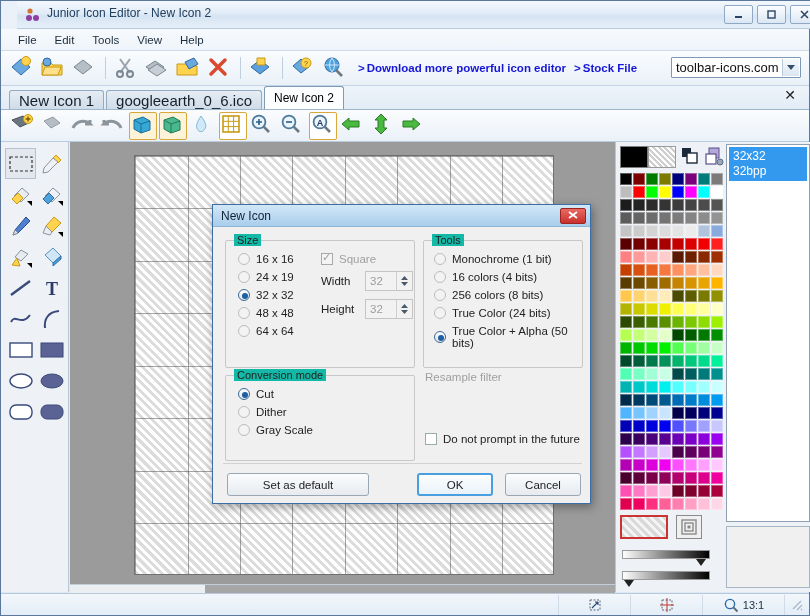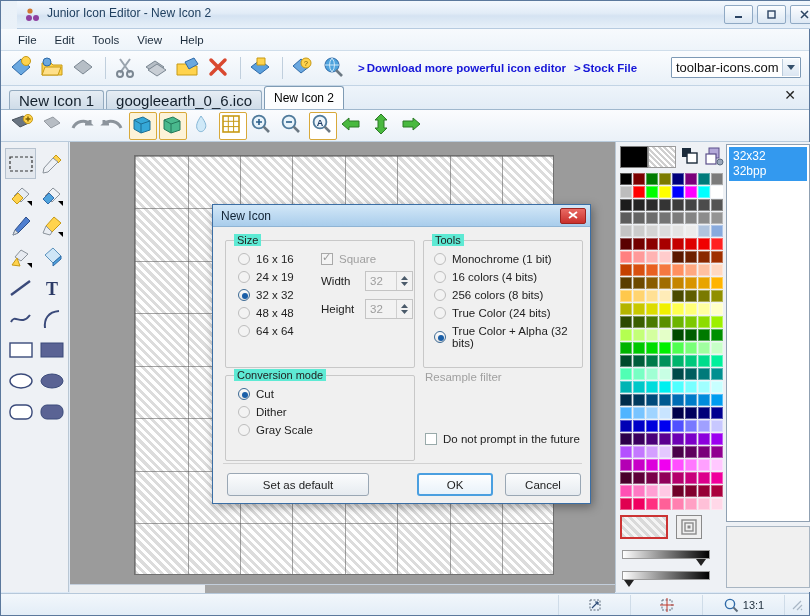--- a/index.html
+++ b/index.html
@@ -219,21 +219,21 @@
   }
   .dlg-x {
     position:absolute; right:4px; top:3px; width:26px; height:16px;
     background:linear-gradient(#e96a63,#c9302c); border:1px solid #9c2420;
     border-radius:2px; color:#fff; font-size:11px; line-height:14px; text-align:center;
   }
   .group {
     position:absolute; border:1px solid #c8c8c8; border-radius:2px;
   }
   .group > .glabel {
-    position:absolute; top:-7px; left:8px; background:#5eead4;
+    position:absolute; top:-7px; left:8px; background:#14b8a6;
     padding:0 3px; font-size:11px; color:#222;
   }
   .radio-row { display:flex; align-items:center; margin:0 0 6px 0; font-size:11.5px; color:#222; }
   .radio {
     width:12px; height:12px; border-radius:50%;
     border:1px solid #9a9a9a; background:linear-gradient(#fdfdfd,#e4e4e4);
     margin-right:6px; position:relative; flex:none;
   }
   .radio.on { border-color:#3d6a94; }
   .radio.on::after {
@@ -974,21 +974,21 @@
         <div class="radio-row">
           <span class="radio dis"></span>
           <span>256 colors (8 bits)</span>
         </div>
         <div class="radio-row">
           <span class="radio dis"></span>
           <span>True Color (24 bits)</span>
         </div>
         <div class="radio-row">
           <span class="radio on"></span>
-          <span>True Color + Alpha (32 bits)</span>
+          <span>True Color + Alpha (50 bits)</span>
         </div>
       </div>
     </div>
 
     <div class="group" style="left:12px; top:170px; width:190px; height:86px;">
       <div class="glabel">Conversion mode</div>
       <div style="position:absolute; left:12px; top:12px;">
         <div class="radio-row">
           <span class="radio on"></span>
           <span>Cut</span>

